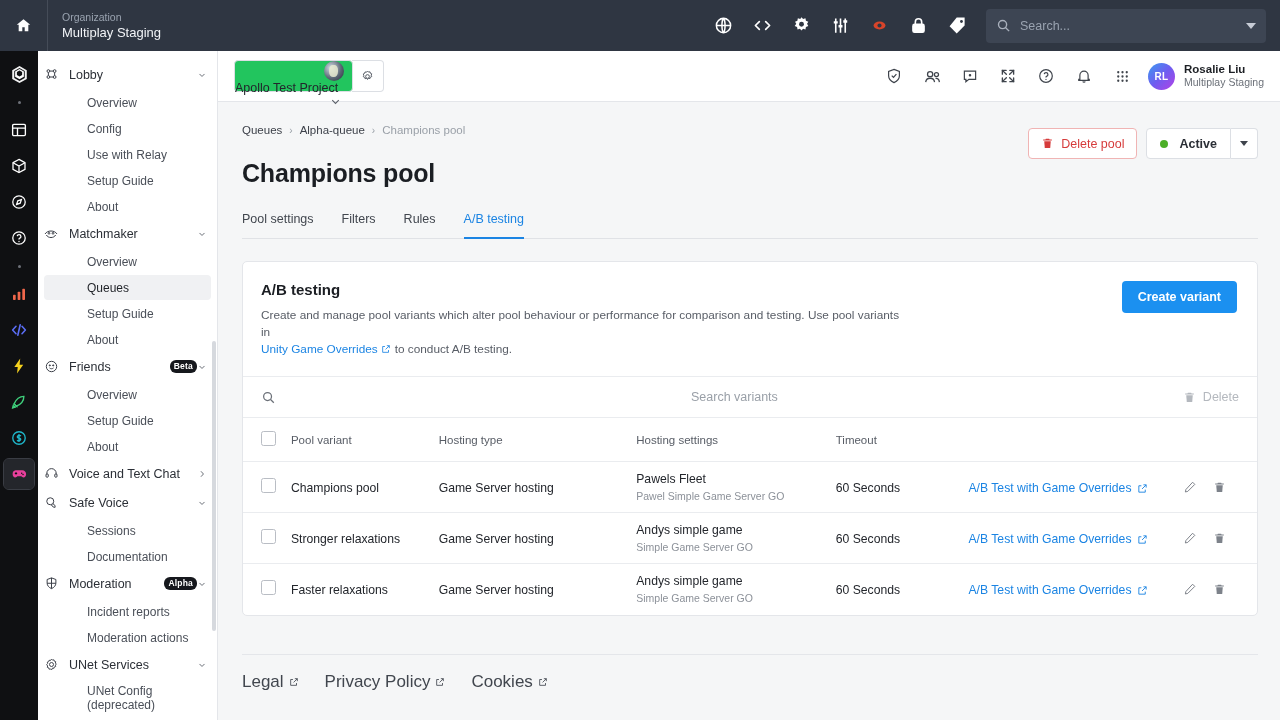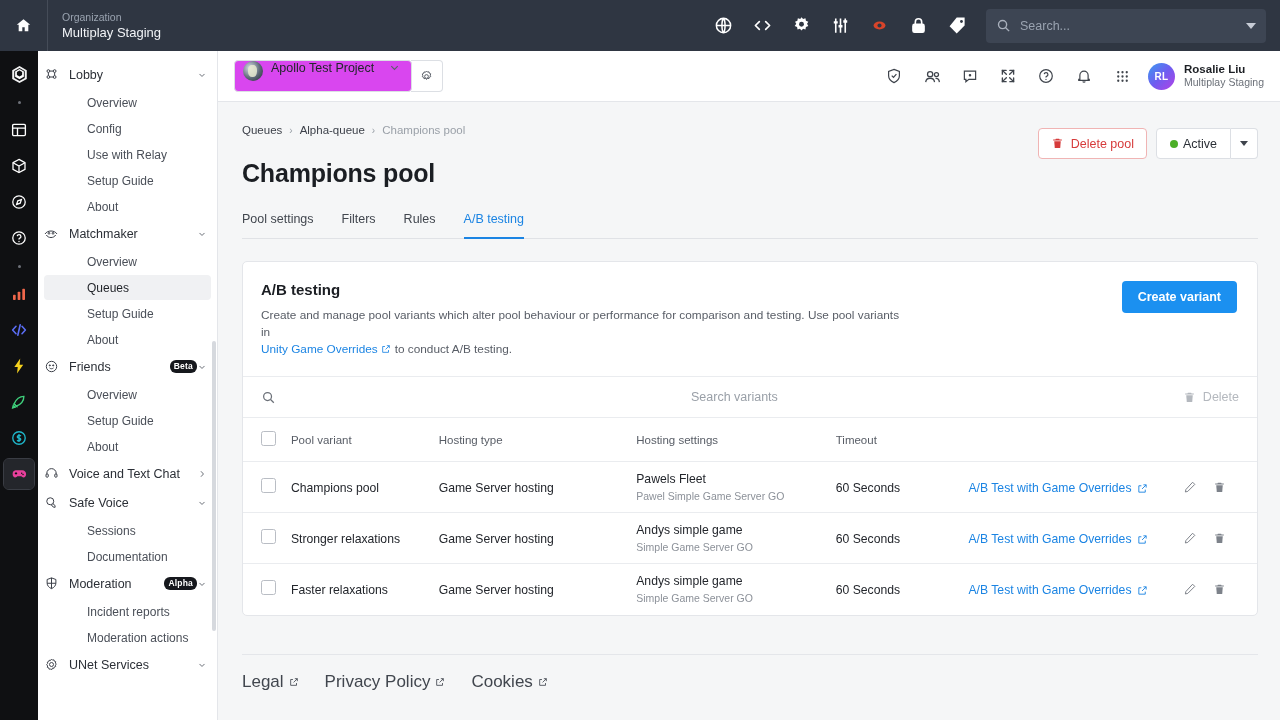--- a/index.html
+++ b/index.html
@@ -112,21 +112,21 @@
   }
 
   
   .projbar {
     position: absolute; top: 51px; left: 218px; width: 1062px; height: 51px;
     background: #ffffff; border-bottom: 1px solid #e4e6ea;
     display: flex; align-items: center; padding: 0 16px; z-index: 10;
   }
   .proj-select {
     height: 32px; border: 1px solid #dcdfe4; border-radius: 4px;
-    display: flex; align-items: flex-start; cursor: pointer; background: #d946ef;
+    display: flex; align-items: flex-end; cursor: pointer; background: #22c55e; flex-direction: column;
   }
   .proj-select .pavatar {
     width: 20px; height: 20px; border-radius: 50%; margin: 0 8px 0 8px;
     background: radial-gradient(circle at 35% 35%, #d8e0ea 0%, #5c6775 55%, #232a33 100%);
     flex: 0 0 20px; position: relative; overflow: hidden;
   }
   .proj-select .pavatar::after {
     content: ""; position: absolute; left: 5px; top: 4px; width: 9px; height: 12px;
     background: #e8ead0; border-radius: 40% 40% 45% 45%; opacity: .85;
   }
@@ -175,21 +175,21 @@
   .btn-danger {
     height: 31px; border: 1px solid #f0b4b4; background: #fff; color: #d63b3b;
     border-radius: 4px; font-size: 12.5px; display: flex; align-items: center;
     gap: 7px; padding: 5px 12px; cursor: pointer;
     font-family: "Liberation Sans", sans-serif;
   }
   .status-group { display: flex; align-items: center; }
   .btn-status {
     height: 31px; border: 1px solid #dcdfe4; background: #fff; color: #2b2f36;
     border-radius: 4px 0 0 4px; font-size: 12.5px; display: flex; align-items: center;
-    gap: 5px; padding: 0 13px; cursor: pointer;
+    gap: 11px; padding: 0 13px; cursor: pointer; font-weight: bold;
   }
   .btn-status .dot { width: 8px; height: 8px; border-radius: 50%; background: #4caf28; }
   .btn-status-caret {
     height: 31px; width: 27px; border: 1px solid #dcdfe4; border-left: none;
     background: #fff; border-radius: 0 4px 4px 0; display: flex;
     align-items: center; justify-content: center; cursor: pointer;
   }
   .btn-status-caret i {
     width: 0; height: 0; border-left: 4px solid transparent;
     border-right: 4px solid transparent; border-top: 5px solid #3f444c;
@@ -585,20 +585,23 @@
             <circle cx="12" cy="12" r="3.2"></circle>
             <path d="M12 3.3 13.7 5l2.2-.5.6 2.2 2.2.7-.5 2.2 1.5 1.7-1.5 1.7.5 2.2-2.2.7-.6 2.2-2.2-.5L12 20.7 10.3 19l-2.2.5-.6-2.2-2.2-.7.5-2.2L4.3 12l1.5-1.7-.5-2.2 2.2-.7.6-2.2 2.2.5z"></path>
           </svg>
         </span>
         <span class="glabel">UNet Services</span>
         <span class="chev">
           <svg width="10" height="10" viewBox="0 0 24 24" fill="none" stroke="currentColor" stroke-width="2.4">
             <polyline points="6,9.5 12,15.5 18,9.5"></polyline>
           </svg>
         </span>
+      </div>
+      <div class="nav-item two-line">
+        <span>UNet Config (deprecated)</span>
       </div>
       <div class="nav-item"></div>
     </div>
   <div class="nav-scrollbar"></div>
 </div>
 
 <div class="projbar">
   <div class="proj-select">
     <span class="pavatar"></span>
     <span class="pname">Apollo Test Project</span>

